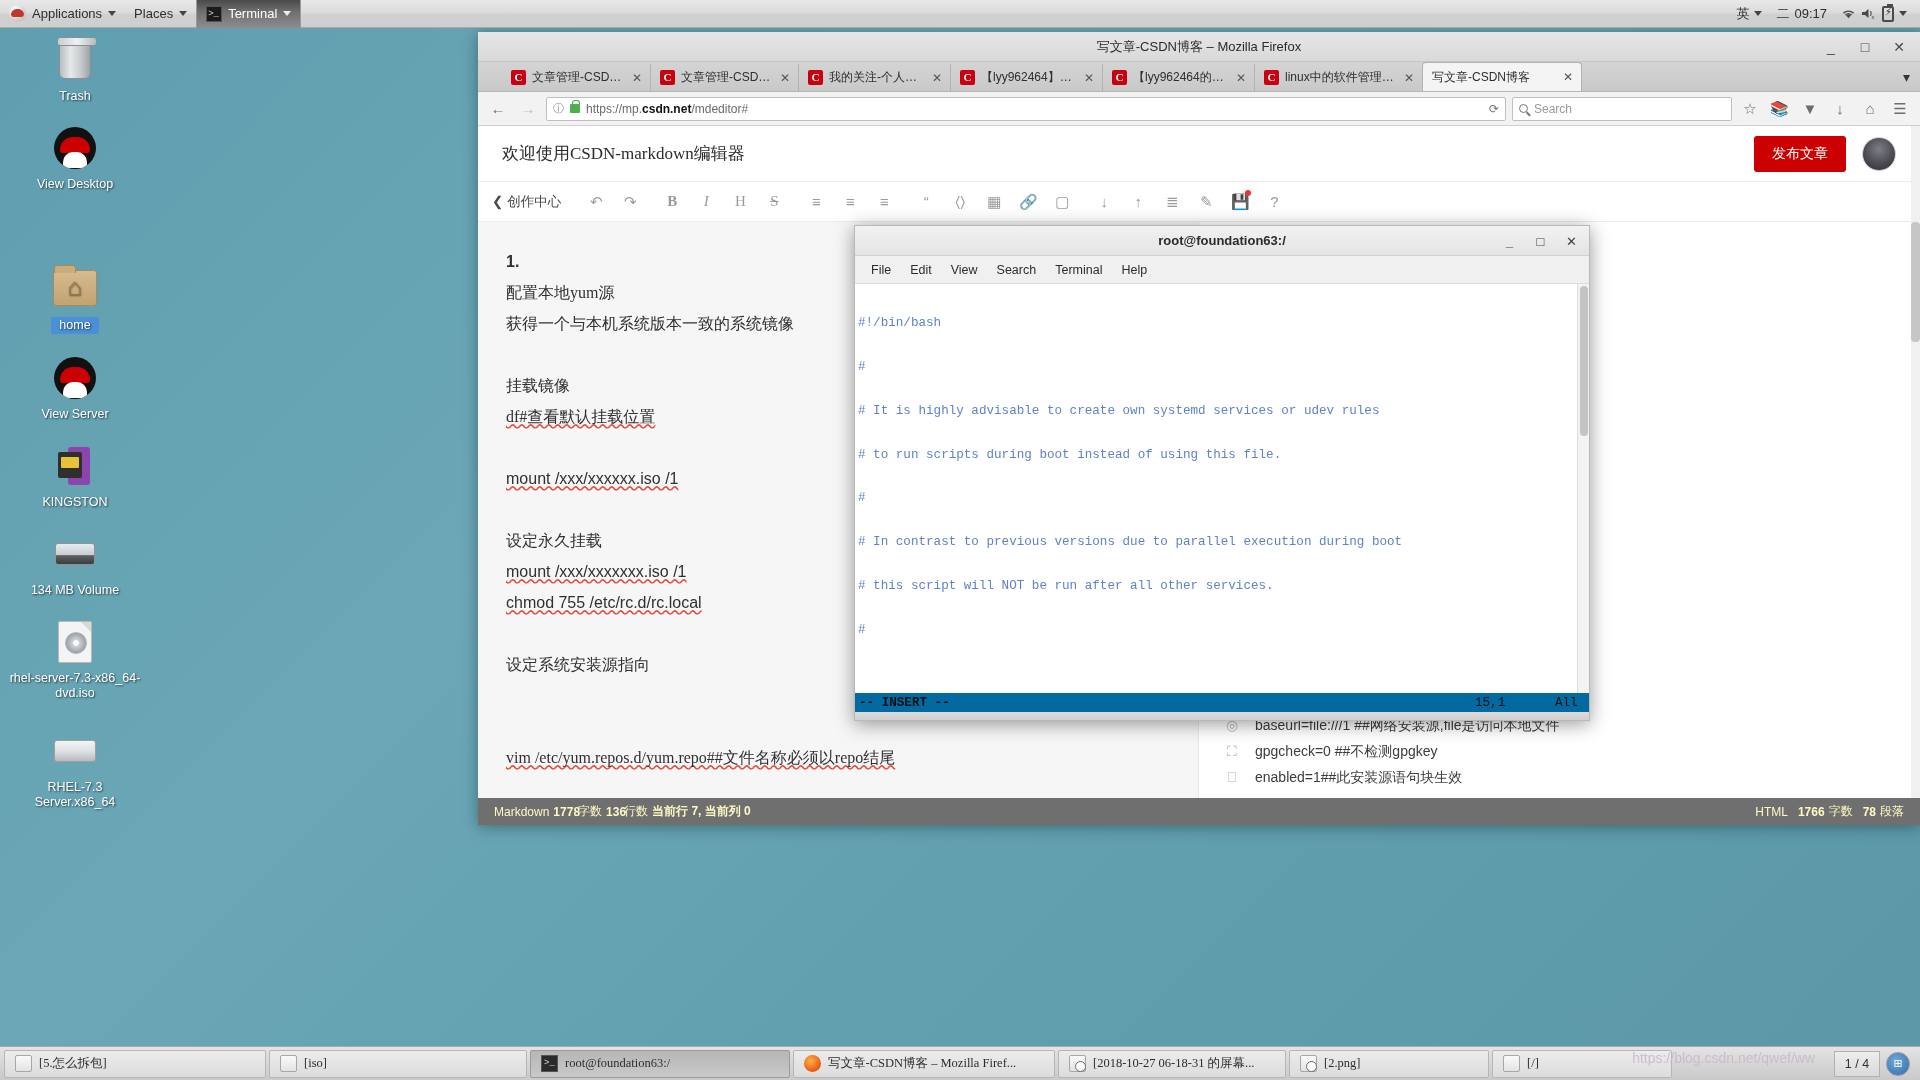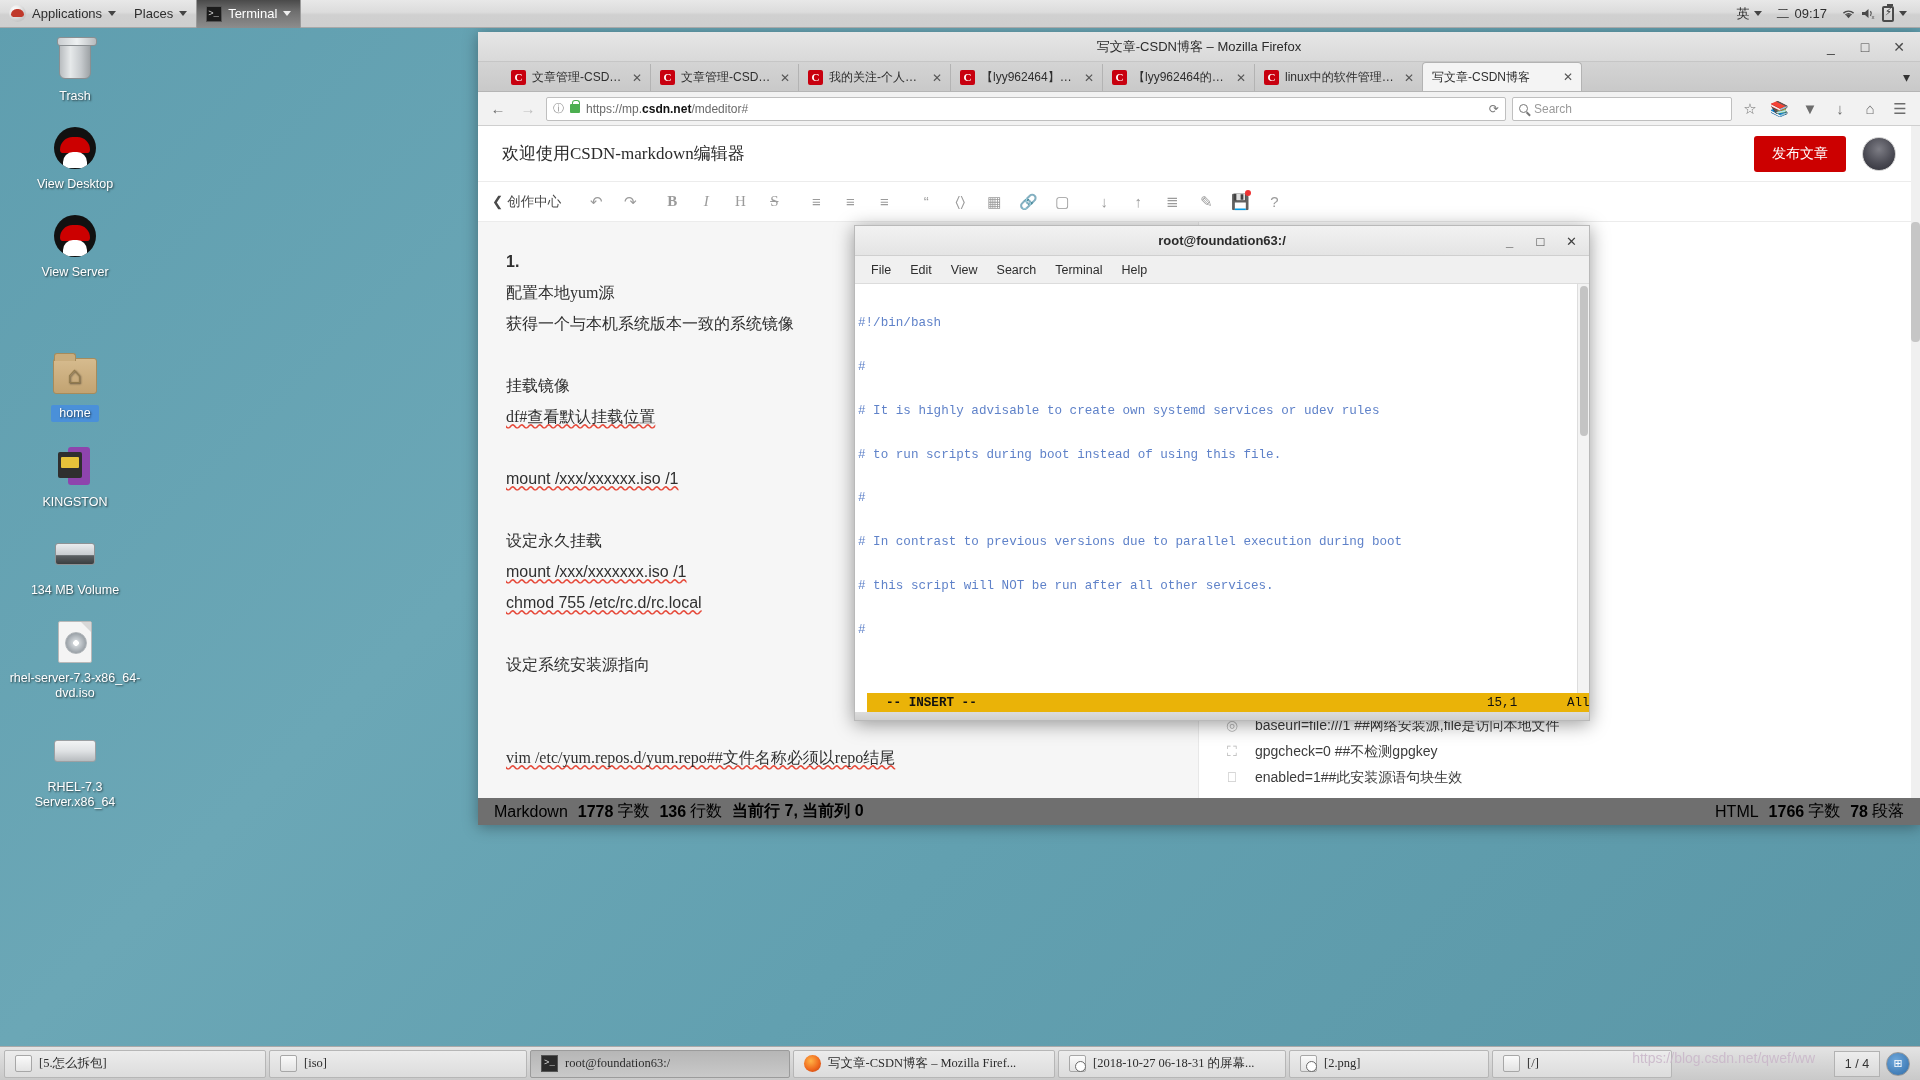--- a/index.html
+++ b/index.html
@@ -198,22 +198,22 @@
   #preview-pane { flex:1; background:#fff; border-left:1px solid #e8e8e8; padding: 24px 26px;
     font-size: 15px; color:#404040; line-height: 30px; overflow:hidden; position: relative;
     font-family:"Liberation Serif", serif;}
   #preview-list { position:absolute; left: 24px; bottom: 8px; width: 640px; }
   .pv-row { display:flex; align-items:center; gap: 14px; height: 26px;
     font-size: 14px; color:#3c3c3c; font-family:"Liberation Sans", sans-serif;}
   .pv-ico { width: 18px; height:18px; flex:0 0 18px; color:#b5b5b5; font-size: 14px;
     display:flex; align-items:center; justify-content:center;}
 
   #csdn-status {
-    position:absolute; left:0; right:0; bottom:0; height:27px; background:#6f6f6f; color:#000000;
-    display:flex; align-items:center; padding: 0 16px; font-size: 16px; gap: 10px;
+    position:absolute; left:0; right:0; bottom:0; height:27px; background:#6f6f6f; color:#fef9c3;
+    display:flex; align-items:center; padding: 0 16px; font-size: 12px; gap: 4px;
   }
   #csdn-status .b { font-weight:bold; }
   #csdn-status .right { margin-left:auto; display:flex; gap:10px; align-items:center; }
 
   
   #page-scrollbar { position:absolute; right:0; top:0; width:9px; bottom:27px; background:#f0f0f0;}
   #page-scrollbar .thumb { position:absolute; top: 96px; width:9px; height:120px; background:#c6c6c6; border-radius:4px;}
 
   
   #terminal {
@@ -233,22 +233,22 @@
   #term-menubar span { padding: 3px 8px; }
   #term-body {
     flex:1; background:#fff; font-family:"Liberation Mono","DejaVu Sans Mono", monospace;
     font-size: 12.6px; line-height: 14.6px; padding: 3px 0 0 3px; overflow:hidden; position:relative;
     white-space: pre;
   }
   .t-com { color:#5f82c9; }
   #term-scroll { position:absolute; right:0; top:0; bottom:0; width:12px; background:#f3f3f3; border-left:1px solid #ddd;}
   #term-scroll .thumb { position:absolute; top:2px; left:2px; width:8px; height:150px; background:#c4c4c4; border-radius:4px;}
   #term-statusline {
-    height: 19px; background:#eab308; font-family:"Liberation Mono", monospace; font-size: 12.6px;
-    display:flex; align-items:center; padding-left: 19px; color:#111; border-top:0;margin-left:12px;
+    height: 19px; background:#0369a1; font-family:"Liberation Mono", monospace; font-size: 12.6px;
+    display:flex; align-items:center; padding-left: 4px; color:#111; border-top:0;
   }
   #term-statusline .pos { position:absolute; left: 620px; }
   #term-statusline .all { position:absolute; left: 700px; }
   #term-bottombar { height: 8px; background: linear-gradient(180deg,#dcdcdc,#cfcfcf);}
 
   
   #taskbar {
     position:absolute; left:0; bottom:0; width:1920px; height:34px; z-index: 600;
     background: linear-gradient(180deg,#e4e4e4 0%,#d6d6d6 50%,#c9c9c9 100%);
     border-top: 1px solid #a9a9a9; display:flex; align-items:center; gap: 3px; padding: 2px 4px;
@@ -337,31 +337,31 @@
         <div class="trash-can"></div>
       </div>
     <div><span class="lbl">Trash</span></div>
   </div>
   <div class="desk-icon" style="margin-top:18px;">
     <div class="glyph">
         <div class="rh-big"></div>
       </div>
     <div><span class="lbl">View Desktop</span></div>
   </div>
+  <div class="desk-icon" style="margin-top:70px;">
+    <div class="glyph">
+        <div class="folder-home"></div>
+      </div>
+    <div><span class="lbl sel">home</span></div>
+  </div>
   <div class="desk-icon" style="margin-top:18px;">
     <div class="glyph">
         <div class="rh-big"></div>
       </div>
     <div><span class="lbl">View Server</span></div>
-  </div>
-  <div class="desk-icon" style="margin-top:70px;">
-    <div class="glyph">
-        <div class="folder-home"></div>
-      </div>
-    <div><span class="lbl sel">home</span></div>
   </div>
   <div class="desk-icon" style="margin-top:18px;">
     <div class="glyph">
       <div class="usb-drive">
           <div class="body"></div>
           <div class="cap"></div>
           <div class="chip"></div>
         </div>
     </div>
     <div><span class="lbl">KINGSTON</span></div>

